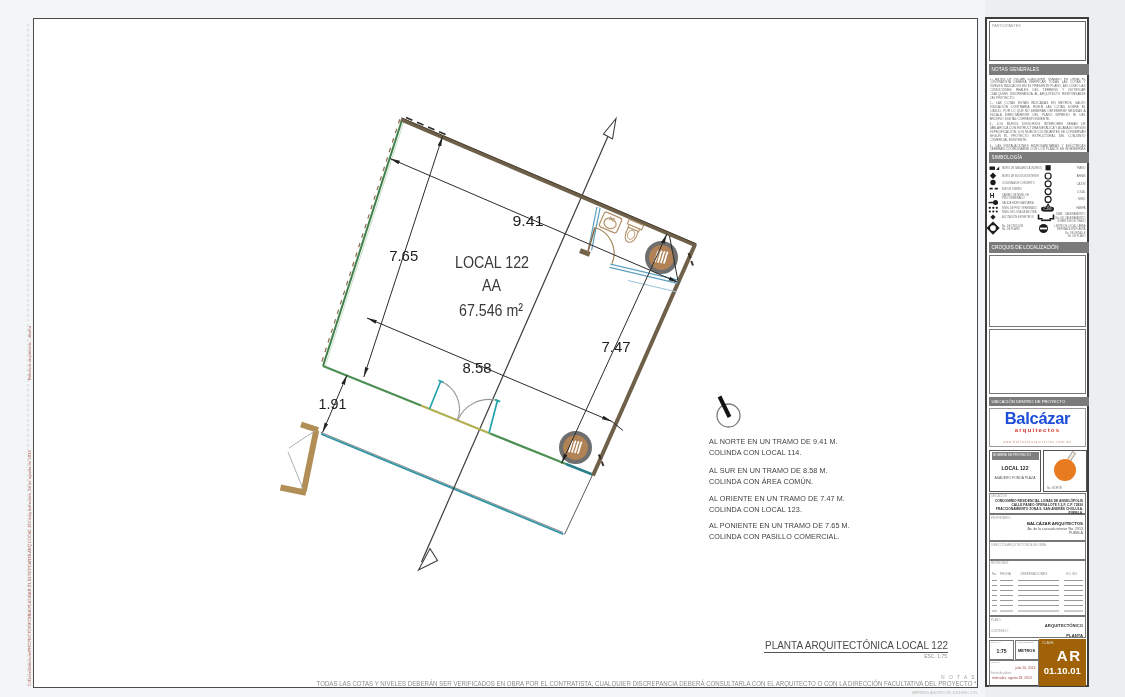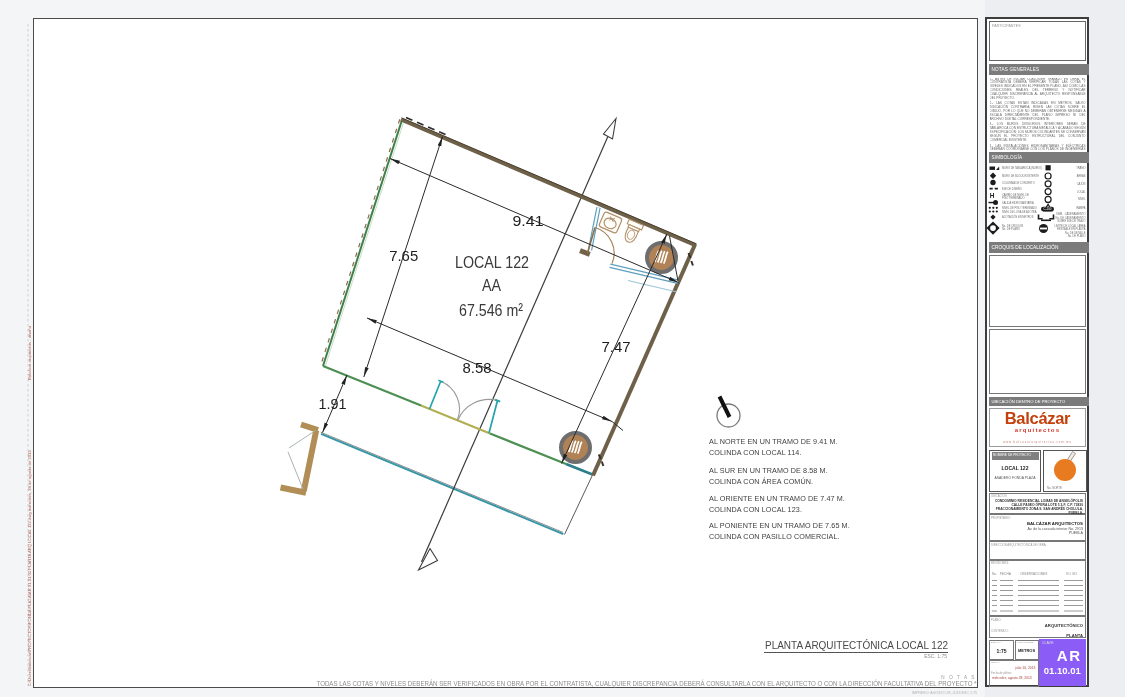--- a/index.html
+++ b/index.html
@@ -313,21 +313,21 @@
 <div class="abs bar" style="left:989px;top:242px;width:97px;height:11px;font-size:4.8px;line-height:11px;padding-left:2.5px;font-weight:normal;">CROQUIS DE LOCALIZACIÓN</div>
 
 <div class="abs" style="left:989px;top:255px;width:95px;height:70px;border:1px solid #777;"></div>
 
 <div class="abs" style="left:989px;top:329px;width:95px;height:63px;border:1px solid #777;"></div>
 
 <div class="abs bar" style="left:989px;top:396.5px;width:97px;height:9px;font-size:4.2px;line-height:9px;padding-left:2.5px;font-weight:normal;">UBICACIÓN DENTRO DE PROYECTO</div>
 
 <div class="abs" style="left:989px;top:407.5px;width:95px;height:37px;border:1px solid #999;"></div>
 
-<div class="abs" style="left:989px;top:410px;width:97px;text-align:center;font-weight:bold;color:#c2410c;font-size:16.5px;line-height:17px;letter-spacing:-0.3px;">Balcázar</div>
+<div class="abs" style="left:989px;top:410px;width:97px;text-align:center;font-weight:bold;color:#1d4ed8;font-size:16.5px;line-height:17px;letter-spacing:-0.3px;">Balcázar</div>
 
 <div class="abs" style="left:989px;top:426.5px;width:97px;text-align:center;font-weight:bold;color:#d5382c;font-size:6px;letter-spacing:1.2px;">arquitectos</div>
 
 <div class="abs" style="left:989px;top:439.5px;width:97px;text-align:center;color:#c87a70;font-size:2.8px;letter-spacing:0.9px;">www.balcazararquitectos.com.mx</div>
 
 <div class="abs" style="left:989px;top:449.5px;width:50px;height:40px;border:1px solid #555;">
 <div class="bar" style="margin:1.5px;height:7.5px;font-size:3.2px;line-height:7.5px;padding-left:1.5px;background:#808080;font-weight:normal;">NOMBRE DE PROYECTO</div>
 <div style="text-align:center;font-weight:bold;font-size:5px;color:#222;margin-top:5.5px;">LOCAL 122</div>
 <div style="text-align:center;font-size:3.4px;color:#555;margin-top:4.5px;">ASADERO FONDA PLAZA</div>
 </div>
@@ -403,17 +403,17 @@
 <div style="font-size:4px;font-weight:bold;color:#222;text-align:center;margin-top:4px;">METROS</div>
 </div>
 
 <div class="abs" style="left:989px;top:659.5px;width:47.5px;height:25.5px;border:1px solid #777;">
 <div style="font-size:2.5px;color:#999;padding:0.5px 1px;">FECHA:</div>
 <div style="font-size:3.4px;color:#a4453c;text-align:right;padding-right:2px;margin-top:1px;">julio 10, 2013</div>
 <div style="font-size:2.8px;color:#999;padding:1.5px 1px 0;">Fecha de plóteo:</div>
 <div style="font-size:3.3px;color:#a4453c;padding-left:2px;margin-top:1px;">miércoles, agosto 28, 2013</div>
 </div>
 
-<div class="abs" style="left:1039px;top:638.5px;width:46.5px;height:47px;background:#8b5cf6;">
+<div class="abs" style="left:1039px;top:638.5px;width:46.5px;height:47px;background:#a16207;">
 <div style="font-size:3.5px;color:#ddd;padding:2px 0 0 3px;">CLAVE:</div>
 <div style="font-size:15px;font-weight:bold;color:#fff;text-align:right;padding-right:4px;margin-top:2px;letter-spacing:1.5px;">AR</div>
 <div style="font-size:9.5px;font-weight:bold;color:#fff;text-align:center;margin-top:1px;">01.10.01</div>
 </div>
 
 </body></html>

